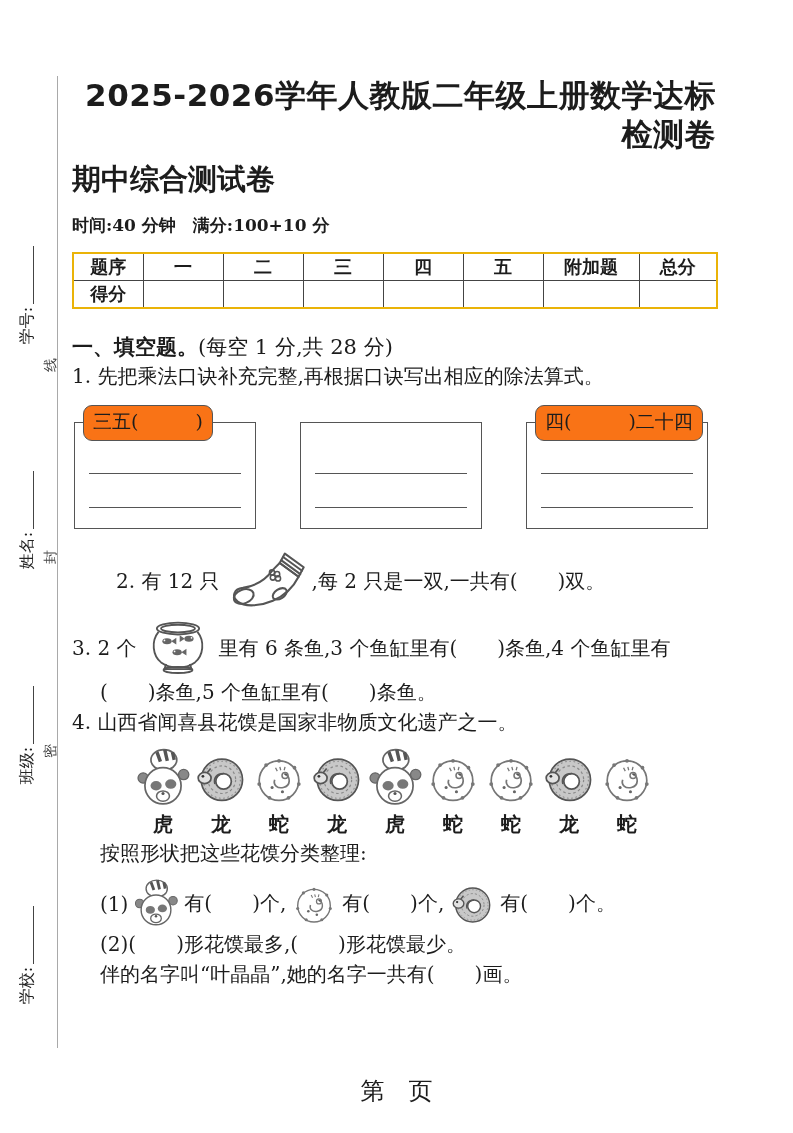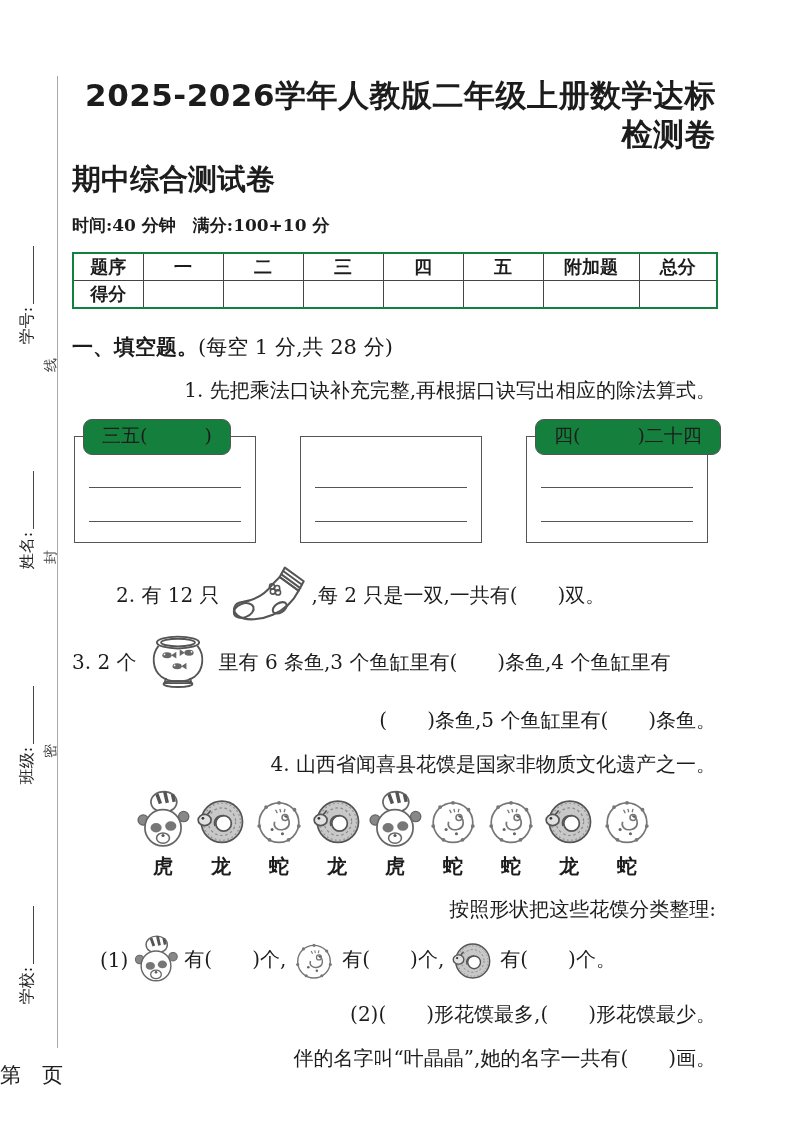--- a/index.html
+++ b/index.html
@@ -20,55 +20,55 @@
 
   
   .content { position:absolute; left:72px; top:0; width:644px; }
   .title    { margin:76px 0 0; text-align:right; letter-spacing:.5px;
               font-family:"DejaVu Sans","Liberation Sans",sans-serif; font-weight:900; font-size:31px; line-height:1.25; }
   .subtitle { margin-top:8px; 
               font-family:"DejaVu Sans","Liberation Sans",sans-serif; font-weight:900; font-size:29px; line-height:1.2; }
   .meta     { margin-top:18px; font-size:17px; font-weight:600; }
 
   .score-table { margin-top:15px; width:644px; border-collapse:collapse; table-layout:fixed;
-                 border:2px solid #15803d; font-size:18px; }
+                 border:2px solid #eab308; font-size:18px; }
   .score-table th, .score-table td { border:1.5px solid #444; height:26px; text-align:center;
                  font-weight:600; padding:0; }
   .score-table td:empty { font-weight:normal; }
   col.c0 { width:70px; } col.cn { width:80px; } col.c6 { width:96px; } col.c7 { width:78px; }
 
   .section-head { margin-top:24px; font-size:21px; }
   .sh-bold { font-weight:bold; }
-  .qtext  { margin-top:14px; font-size:20px; line-height:1.5;text-align:right; }
+  .qtext  { font-size:20px; line-height:1.5; }
   .indent { padding-left:28px; }
 
   
   .kbox-row { display:flex; justify-content:space-between; margin-top:14px; }
   .kbox { position:relative; width:192px; height:126px; }
   .kbox-body { position:absolute; left:2px; right:8px; top:17px; bottom:2px; border:1.6px solid #555; background:#fff; }
-  .kbox-tab  { position:absolute; top:0; left:11px; z-index:2; background:#15803d;
-               border:1.8px solid #555; border-radius:9px; padding:3px 18px 5px;
+  .kbox-tab  { position:absolute; top:0; left:11px; z-index:2; background:#f97316;
+               border:1.8px solid #555; border-radius:9px; padding:3px 9px 5px;
                font-size:19px; white-space:nowrap; }
   .ans-line { position:absolute; left:14px; right:14px; border-top:1.6px solid #555; }
   .l1 { top:50px; } .l2 { top:84px; }
 
   .qline { display:flex; align-items:center; font-size:20px; }
   .q2-line  { margin-top:20px;margin-left:44px; }
   .q3-line1 { margin-top:8px; }
   .sock-svg { width:80px; height:60px; margin:0 6px; flex:none; }
   .bowl-svg { width:66px; height:58px; margin:0 8px; flex:none; }
 
   .bun-row { margin:10px 0 0 62px; display:flex; }
   .bun { width:58px; text-align:center; }
   .bun-svg { width:56px; height:62px; display:block; margin:0 auto; }
   .bun-label { font-size:20px; font-weight:600; margin-top:2px; }
   .sub1-line { margin-top:10px; }
   .mini-svg { width:46px; height:51px; margin:0 5px; flex:none; }
 
-  .page-footer { position:absolute; left:0; right:0; bottom:44px; font-size:21px; }
+  .page-footer { position:absolute; left:0; right:0; bottom:26px; text-align:center; font-size:24px; }
   .defs { position:absolute; width:0; height:0; overflow:hidden; }
 </style>
 </head>
 <body>
 
 <div class="page">
 
   <aside>
     <div class="binding-line"></div>
     <div class="side-field f-xuehao">

